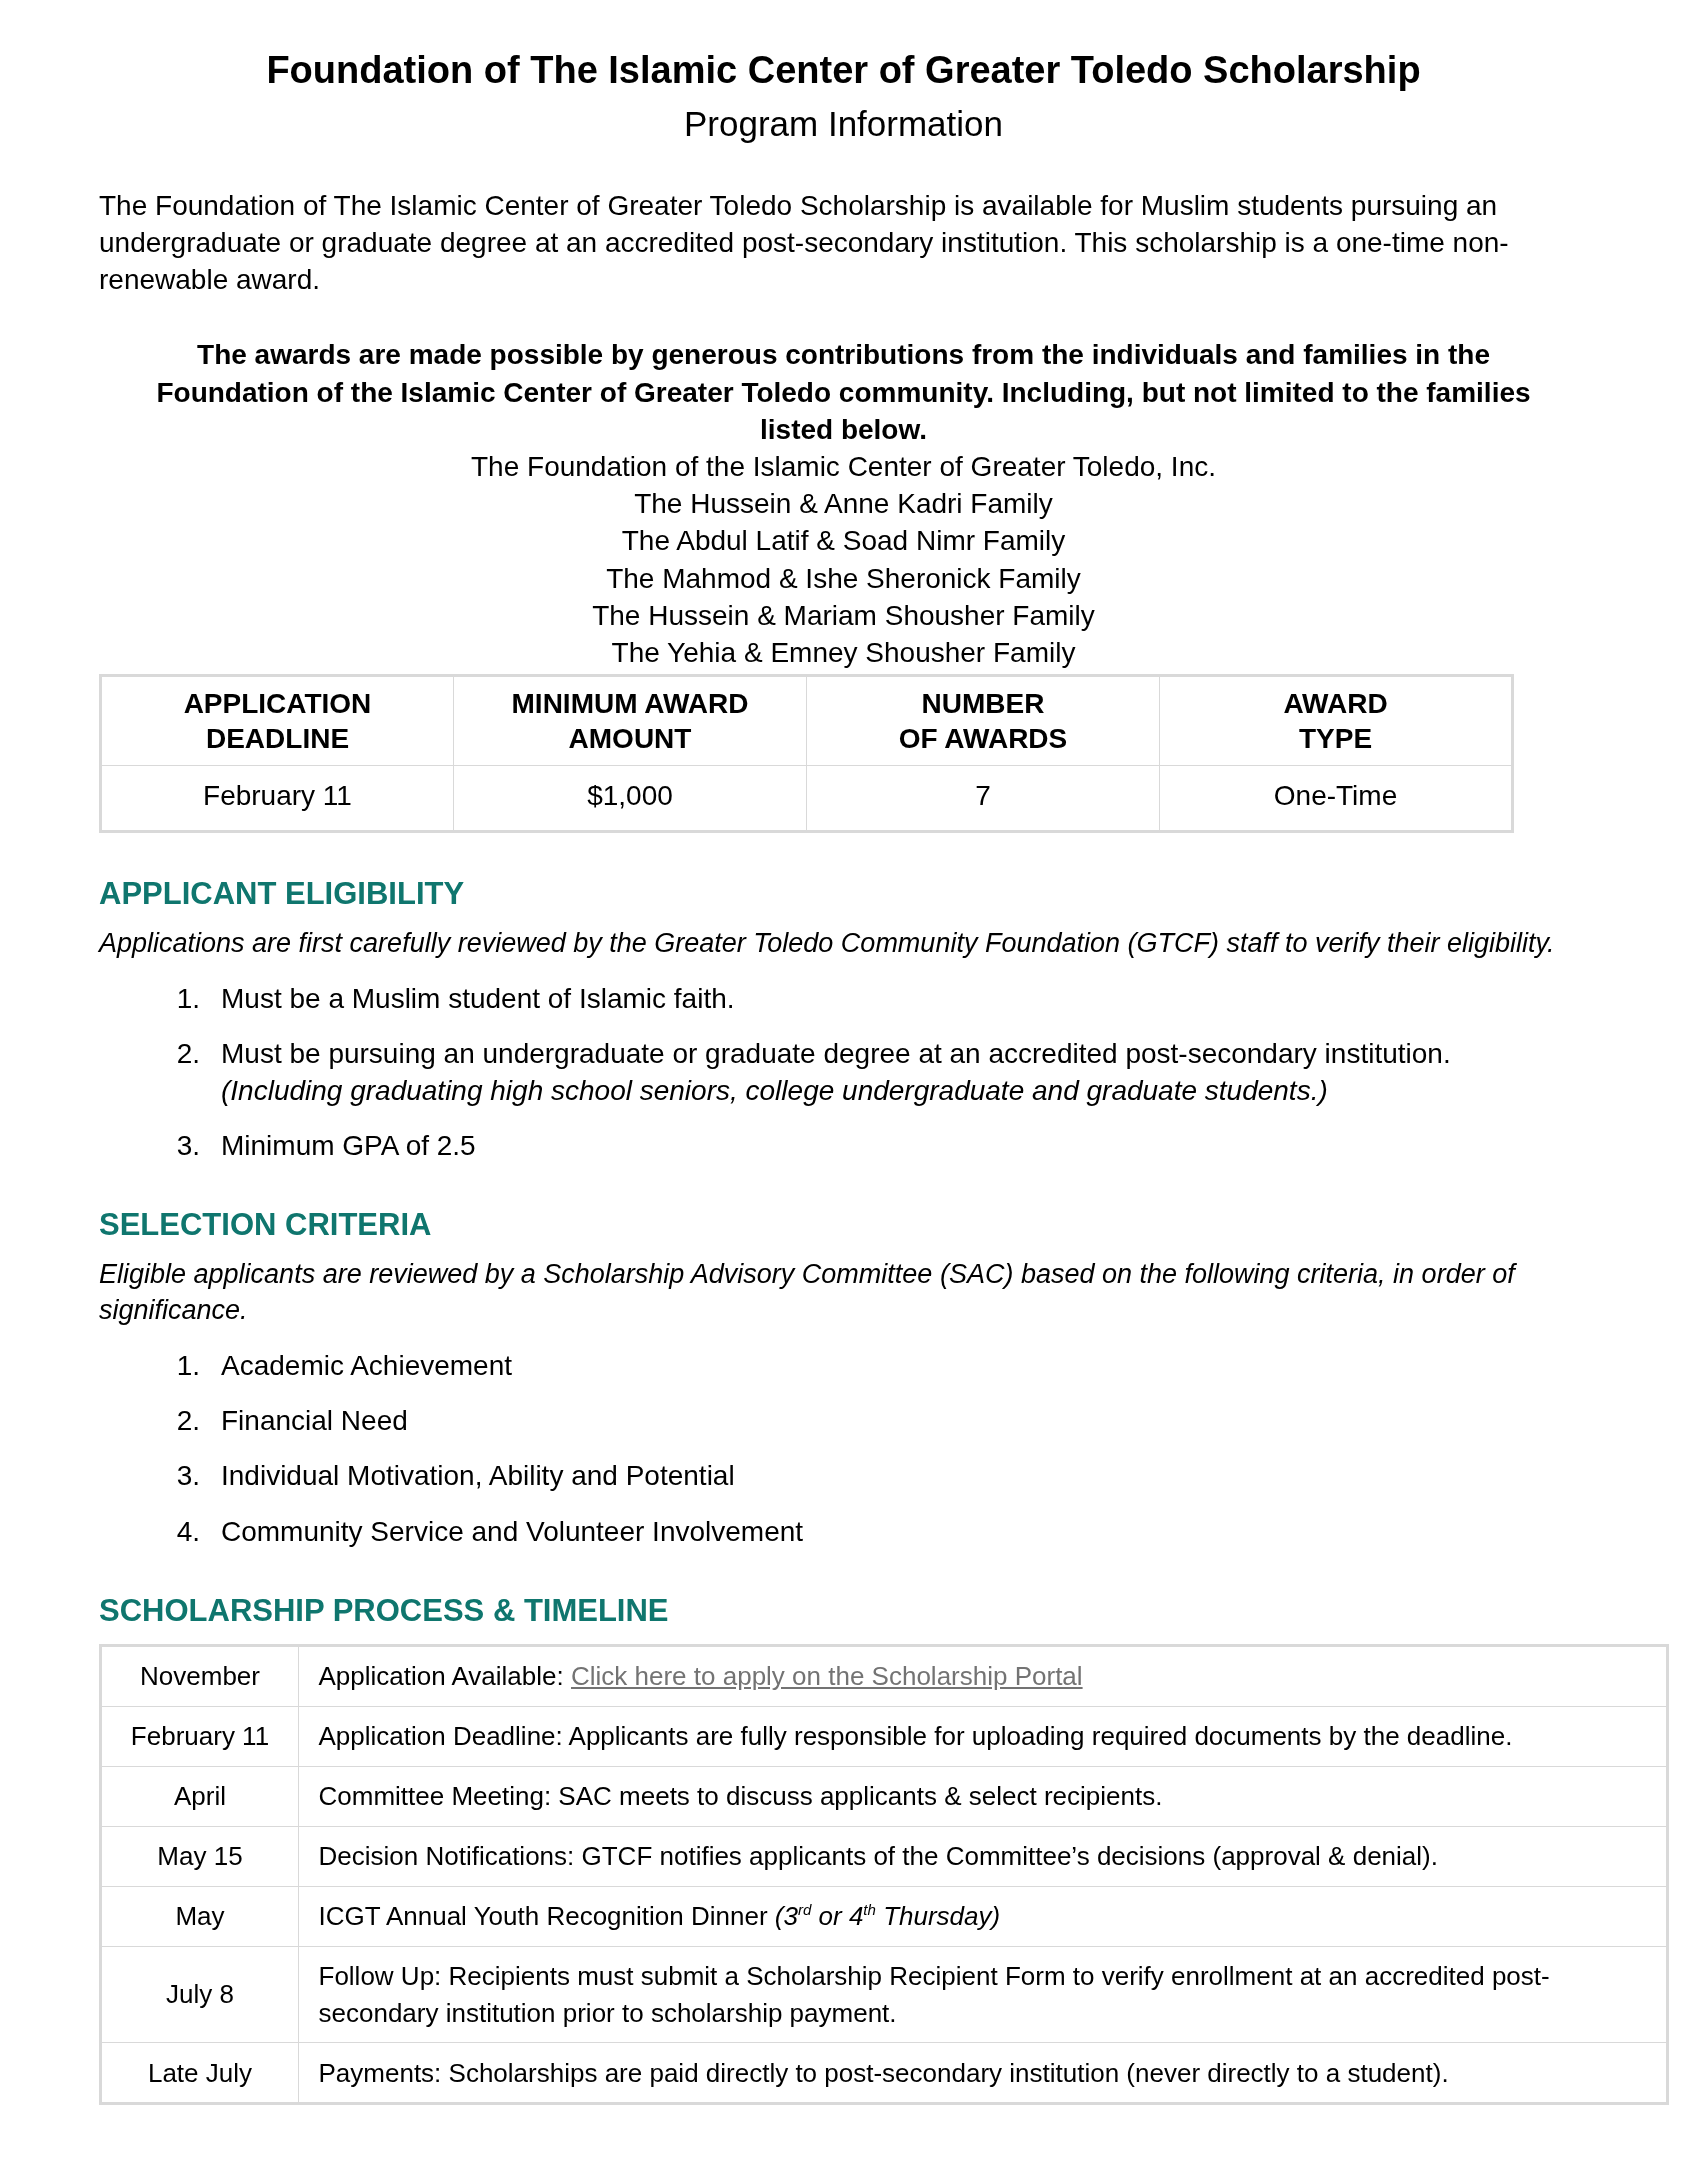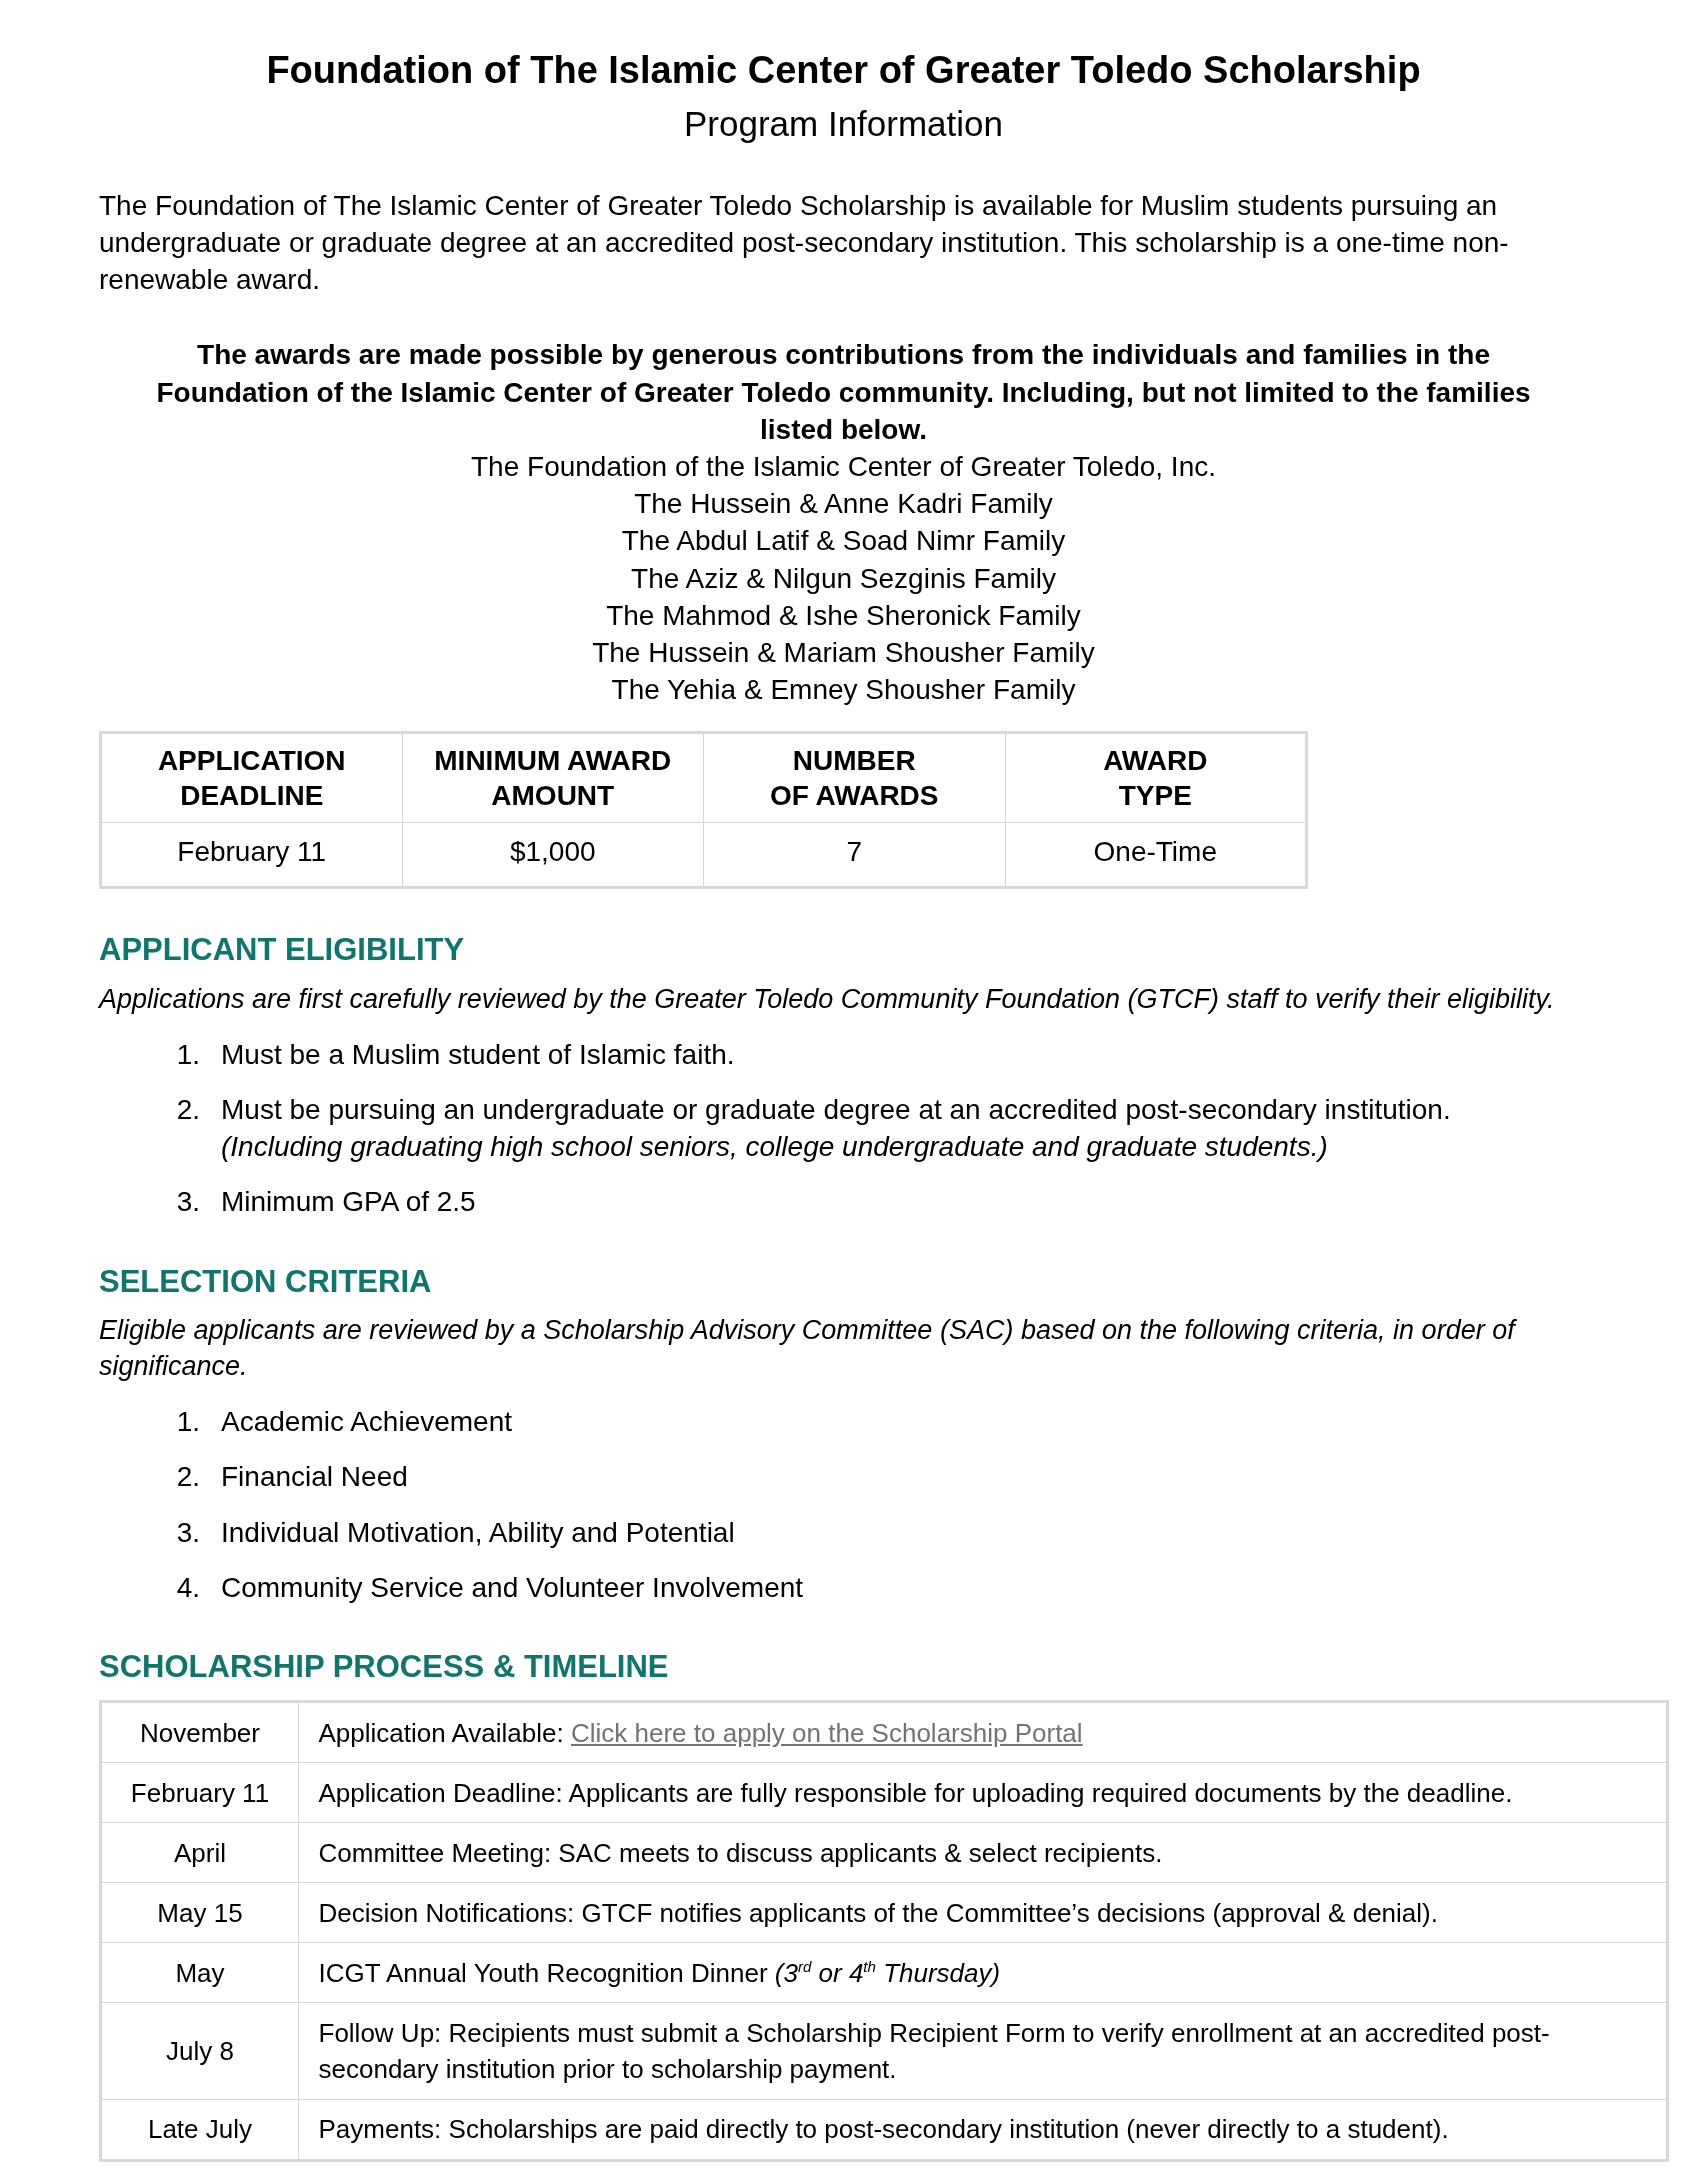--- a/index.html
+++ b/index.html
@@ -10,21 +10,21 @@
   .content{padding:48px 99px 0 99px;}
   .doc-title{font-size:38px;font-weight:700;text-align:center;margin:0;line-height:1.2;}
   .doc-subtitle{font-size:35px;font-weight:400;text-align:center;margin-top:9px;line-height:1.2;}
   .body-text{font-size:28px;line-height:1.33;margin:0;}
   .p-intro{margin-top:42px;}
   .p-donors{margin-top:38px;text-align:center;padding:0 22.6px;font-weight:bold;}
   .family-list{margin-top:0;}
   .family-line{font-size:28px;line-height:1.33;text-align:center;}
   
   table{border-collapse:collapse;}
-  .award-table{margin-top:22px;width:1209px;border:3px solid #D9D9D9;table-layout:fixed;}
+  .award-table{margin-top:3px;width:1415px;border:3px solid #D9D9D9;table-layout:fixed;}
   .award-table th{
     border:1.5px solid #D9D9D9;font-size:28px;font-weight:700;text-align:center;
     padding:9px 0;line-height:1.25;white-space:pre-line;
   }
   .award-table td{
     border:1.5px solid #D9D9D9;font-size:28px;font-weight:400;text-align:center;
     padding:13.5px 0 18px 0;
   }
   .section-heading{color:#0f766e;font-size:31px;font-weight:700;margin:42px 0 0 0;line-height:1.2;}
   .section-note{font-style:italic;font-size:27px;margin:13.5px 0 0 0;line-height:1.33;}
@@ -50,21 +50,20 @@
   <div class="doc-subtitle">Program Information</div>
 
   <p class="body-text p-intro">The Foundation of The Islamic Center of Greater Toledo Scholarship is available for Muslim students pursuing an undergraduate or graduate degree at an accredited post-secondary institution. This scholarship is a one-time non-renewable award.</p>
 
   <p class="body-text p-donors">The awards are made possible by generous contributions from the individuals and families in the Foundation of the Islamic Center of Greater Toledo community. Including, but not limited to the families listed below.</p>
 
   <div class="family-list">
     <div class="family-line">The Foundation of the Islamic Center of Greater Toledo, Inc.</div>
     <div class="family-line">The Hussein &amp; Anne Kadri Family</div>
     <div class="family-line">The Abdul Latif &amp; Soad Nimr Family</div>
-    <div class="family-line">The Aziz &amp; Nilgun Sezginis Family</div>
     <div class="family-line">The Mahmod &amp; Ishe Sheronick Family</div>
     <div class="family-line">The Hussein &amp; Mariam Shousher Family</div>
     <div class="family-line">The Yehia &amp; Emney Shousher Family</div>
   </div>
 
   <table class="award-table">
     <tbody>
         <tr>
       <th>APPLICATION
 DEADLINE</th>

